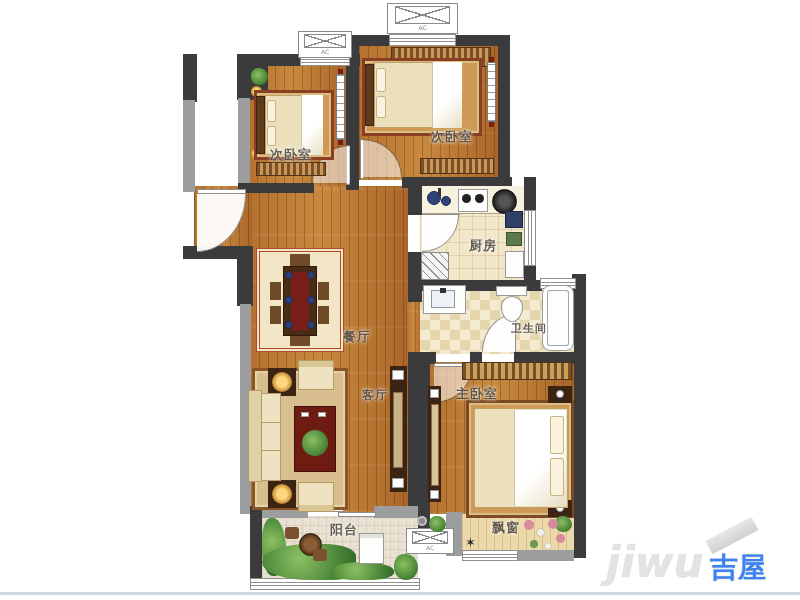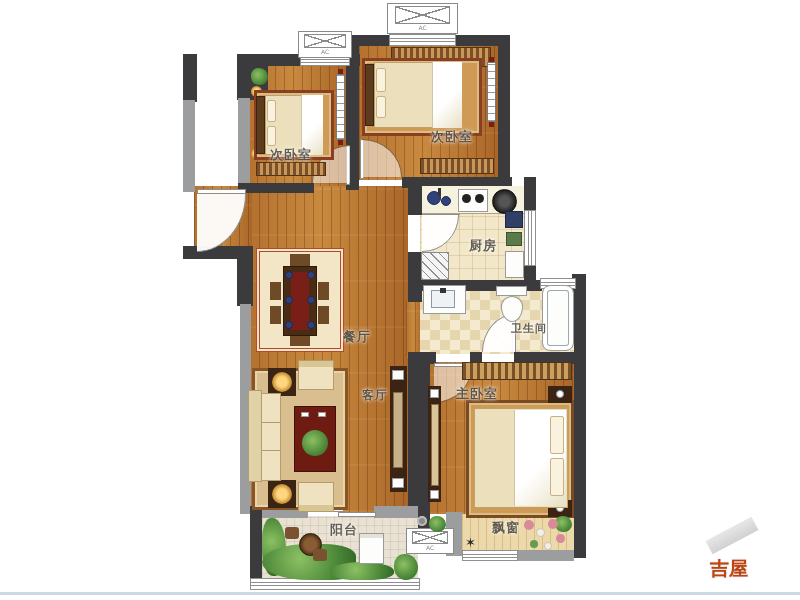--- a/index.html
+++ b/index.html
@@ -72,22 +72,22 @@
   .whitebox{background:#fdfdfc;border:1px solid #9a9a9a;}
   .blue{background:var(--water-blue,#30427a);border-radius:50%;border:1px solid #1d2a50;}
   
   .rlabel{position:absolute;transform:translate(-50%,-50%);font-size:13px;font-weight:bold;
     color:#565047;opacity:.9;letter-spacing:1px;white-space:nowrap;
     text-shadow:0 0 2px rgba(255,255,255,.95),0 0 4px rgba(255,255,255,.8);}
   
   #wm{position:absolute;left:598px;top:534px;width:200px;height:62px;}
   #wm .jiwu{position:absolute;left:8px;top:8px;font-size:42px;line-height:42px;font-style:italic;
     font-weight:bold;color:#e3e3e3;text-shadow:0 0 1px #cfcfcf;}
-  #wm .jiwucn{position:absolute;left:112px;top:20px;font-size:19px;line-height:28px;font-weight:bold;
-    color:#c2410c;text-shadow:0 0 1px #c9c9c9,0 0 2px #d9d9d9;}
+  #wm .jiwucn{position:absolute;left:112px;top:20px;font-size:28px;line-height:28px;font-weight:bold;
+    color:#3b82f6;text-shadow:0 0 1px #c9c9c9,0 0 2px #d9d9d9;}
   #wm .ribbon{position:absolute;left:108px;top:-6px;width:52px;height:15px;
     background:linear-gradient(#e2e2e2,#c9c9c9);transform:rotate(-28deg);opacity:.85;}
   .star{color:#2e2e2e;font-size:13px;line-height:13px;}
   .flower{border-radius:50%;}
 </style>
 </head>
 <body>
 
 <div id="stage">
 
@@ -290,17 +290,18 @@
   <span class="rlabel" style="left:483px;top:246px;">厨房</span>
   <span class="rlabel" style="left:529px;top:328px;font-size:11px;">卫生间</span>
   <span class="rlabel" style="left:357px;top:337px;">餐厅</span>
   <span class="rlabel" style="left:375px;top:395px;font-size:12px;">客厅</span>
   <span class="rlabel" style="left:477px;top:394px;">主卧室</span>
   <span class="rlabel" style="left:344px;top:530px;">阳台</span>
   <span class="rlabel" style="left:506px;top:528px;">飘窗</span>
 
   <div id="wm">
     <div class="ribbon"></div>
+    <span class="jiwu">jiwu</span>
     <span class="jiwucn">吉屋</span>
   </div>
 
   <div class="abs" style="left:0;top:592px;width:800px;height:3px;background:var(--divider-blue,#ccd8e2);"></div>
 </div>
 
 </body></html>

